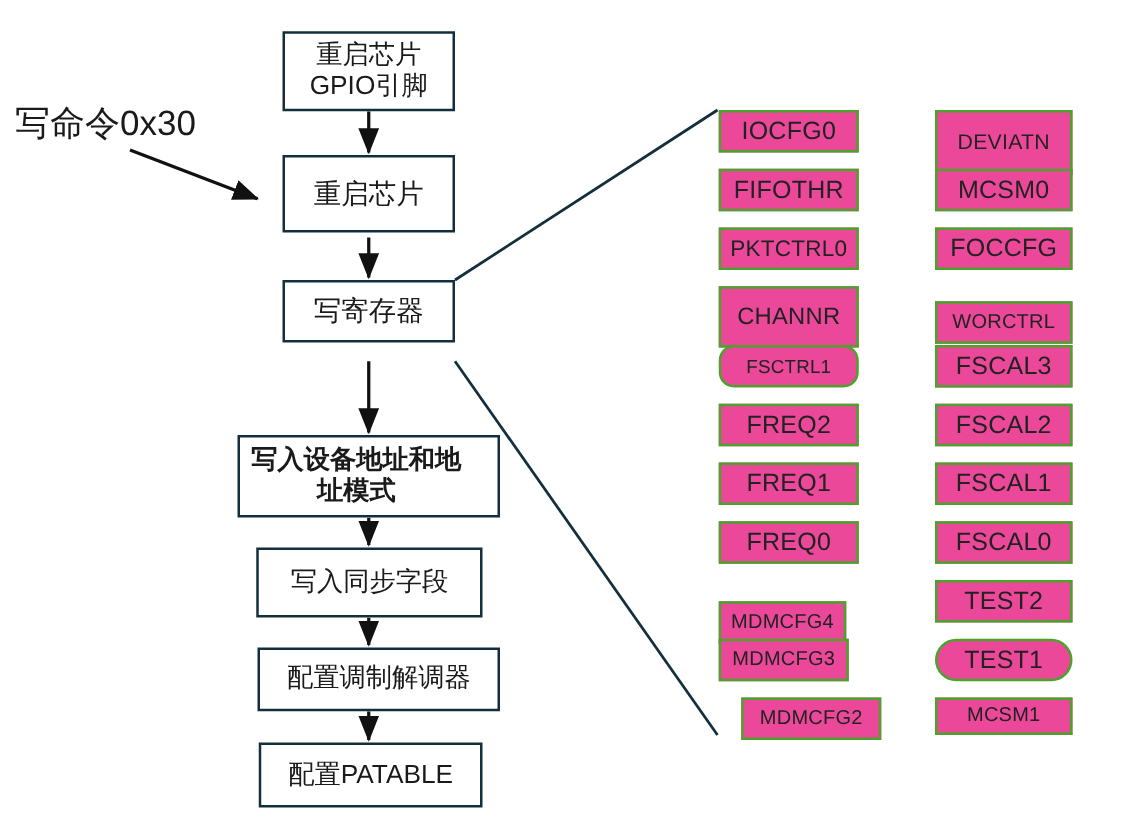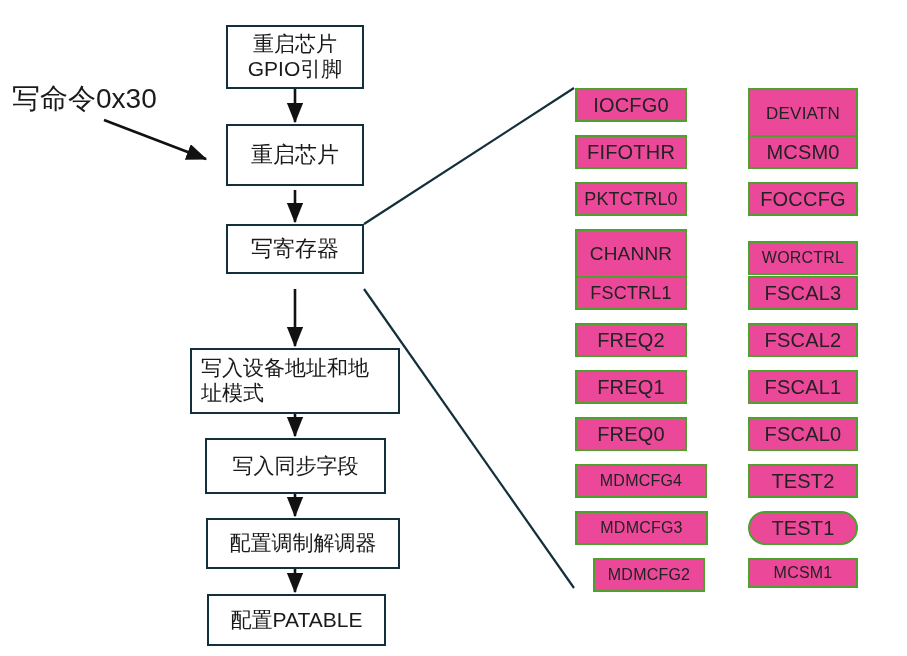--- a/index.html
+++ b/index.html
@@ -34,22 +34,23 @@
     display: flex;
     align-items: center;
     justify-content: center;
     text-align: center;
     color: #1a1a1a;
     line-height: 1.18;
     padding: 2px 6px;
   }
   .flow-box.left-align {
     justify-content: flex-start;
-    text-align: left;
+    text-align: center;
     padding-left: 9px;
+    font-weight: bold;
   }
   .reg-box {
     position: absolute;
     box-sizing: border-box;
     border: 2px solid #4ba32b;
     background: #ec4899;
     display: flex;
     align-items: center;
     justify-content: center;
     text-align: center;
@@ -137,36 +138,36 @@
       </div>
       <div class="reg-box" style="left: 575px; top: 135px; width: 112px; height: 34px; font-size: 20px;">
         <span>FIFOTHR</span>
       </div>
       <div class="reg-box" style="left: 575px; top: 182px; width: 112px; height: 34px; font-size: 18px;">
         <span>PKTCTRL0</span>
       </div>
       <div class="reg-box" style="left: 575px; top: 229px; width: 112px; height: 49px; font-size: 19px;">
         <span>CHANNR</span>
       </div>
-      <div class="reg-box" style="left: 575px; top: 276px; width: 112px; height: 34px; font-size: 18px;">
+      <div class="reg-box" style="left: 575px; top: 276px; width: 112px; height: 34px; font-size: 15px; border-radius: 12px;">
         <span>FSCTRL1</span>
       </div>
       <div class="reg-box" style="left: 575px; top: 323px; width: 112px; height: 34px; font-size: 20px;">
         <span>FREQ2</span>
       </div>
       <div class="reg-box" style="left: 575px; top: 370px; width: 112px; height: 34px; font-size: 20px;">
         <span>FREQ1</span>
       </div>
       <div class="reg-box" style="left: 575px; top: 417px; width: 112px; height: 34px; font-size: 20px;">
         <span>FREQ0</span>
       </div>
-      <div class="reg-box" style="left: 575px; top: 464px; width: 132px; height: 34px; font-size: 16px;">
+      <div class="reg-box" style="left: 575px; top: 481px; width: 102px; height: 34px; font-size: 16px;">
         <span>MDMCFG4</span>
       </div>
-      <div class="reg-box" style="left: 575px; top: 511px; width: 133px; height: 34px; font-size: 16px;">
+      <div class="reg-box" style="left: 575px; top: 511px; width: 104px; height: 34px; font-size: 16px;">
         <span>MDMCFG3</span>
       </div>
       <div class="reg-box" style="left: 593px; top: 558px; width: 112px; height: 34px; font-size: 16px;">
         <span>MDMCFG2</span>
       </div>
       <div class="reg-box" style="left: 748px; top: 88px; width: 110px; height: 52px; font-size: 17px;">
         <span>DEVIATN</span>
       </div>
       <div class="reg-box" style="left: 748px; top: 135px; width: 110px; height: 34px; font-size: 20px;">
         <span>MCSM0</span>

